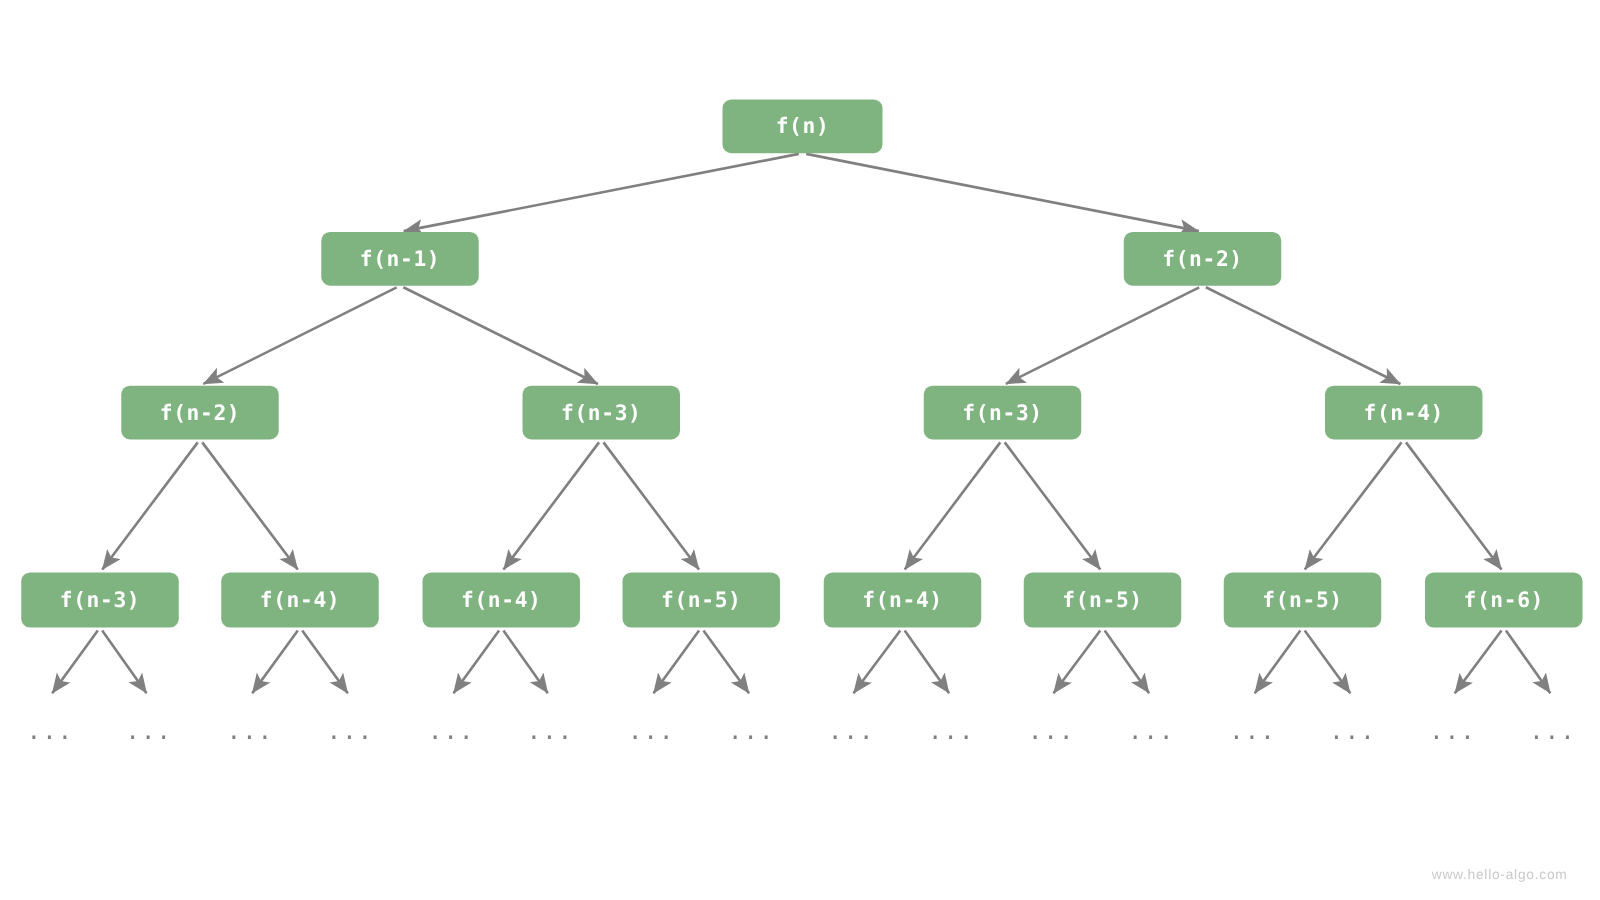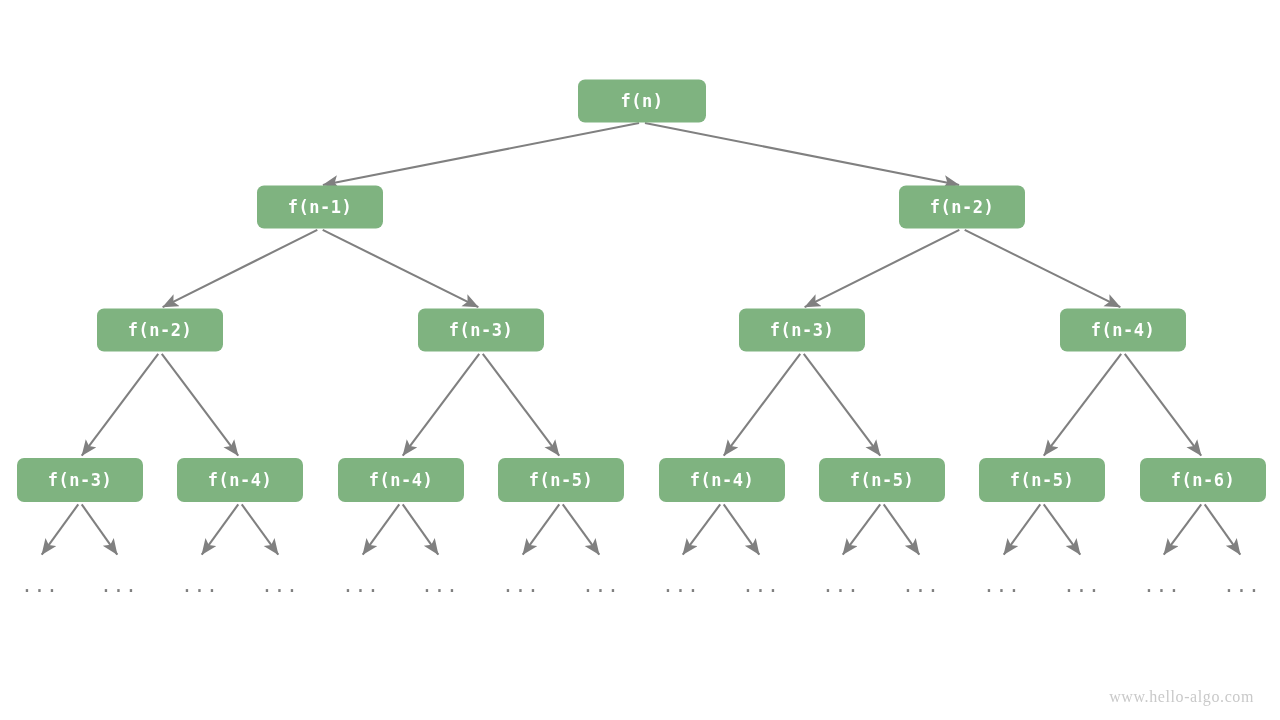--- a/index.html
+++ b/index.html
@@ -55,22 +55,22 @@
     font-size: 19px;
     text-anchor: middle;
     dominant-baseline: middle;
     letter-spacing: 1px;
   }
   .watermark {
     position: absolute;
     right: 18px;
     bottom: 14px;
     color: #c9c9c9;
-    font-family: Liberation Serif, serif;
-    font-size: 16px;
+    font-family: Liberation Sans, sans-serif;
+    font-size: 11px;
     letter-spacing: 0.6px;
     white-space: nowrap;
   }
 </style>
 </head>
 <body>
 
 <div id="diagram-root">
   <svg id="tree-svg" viewBox="0 0 1280 720">
     <defs>

